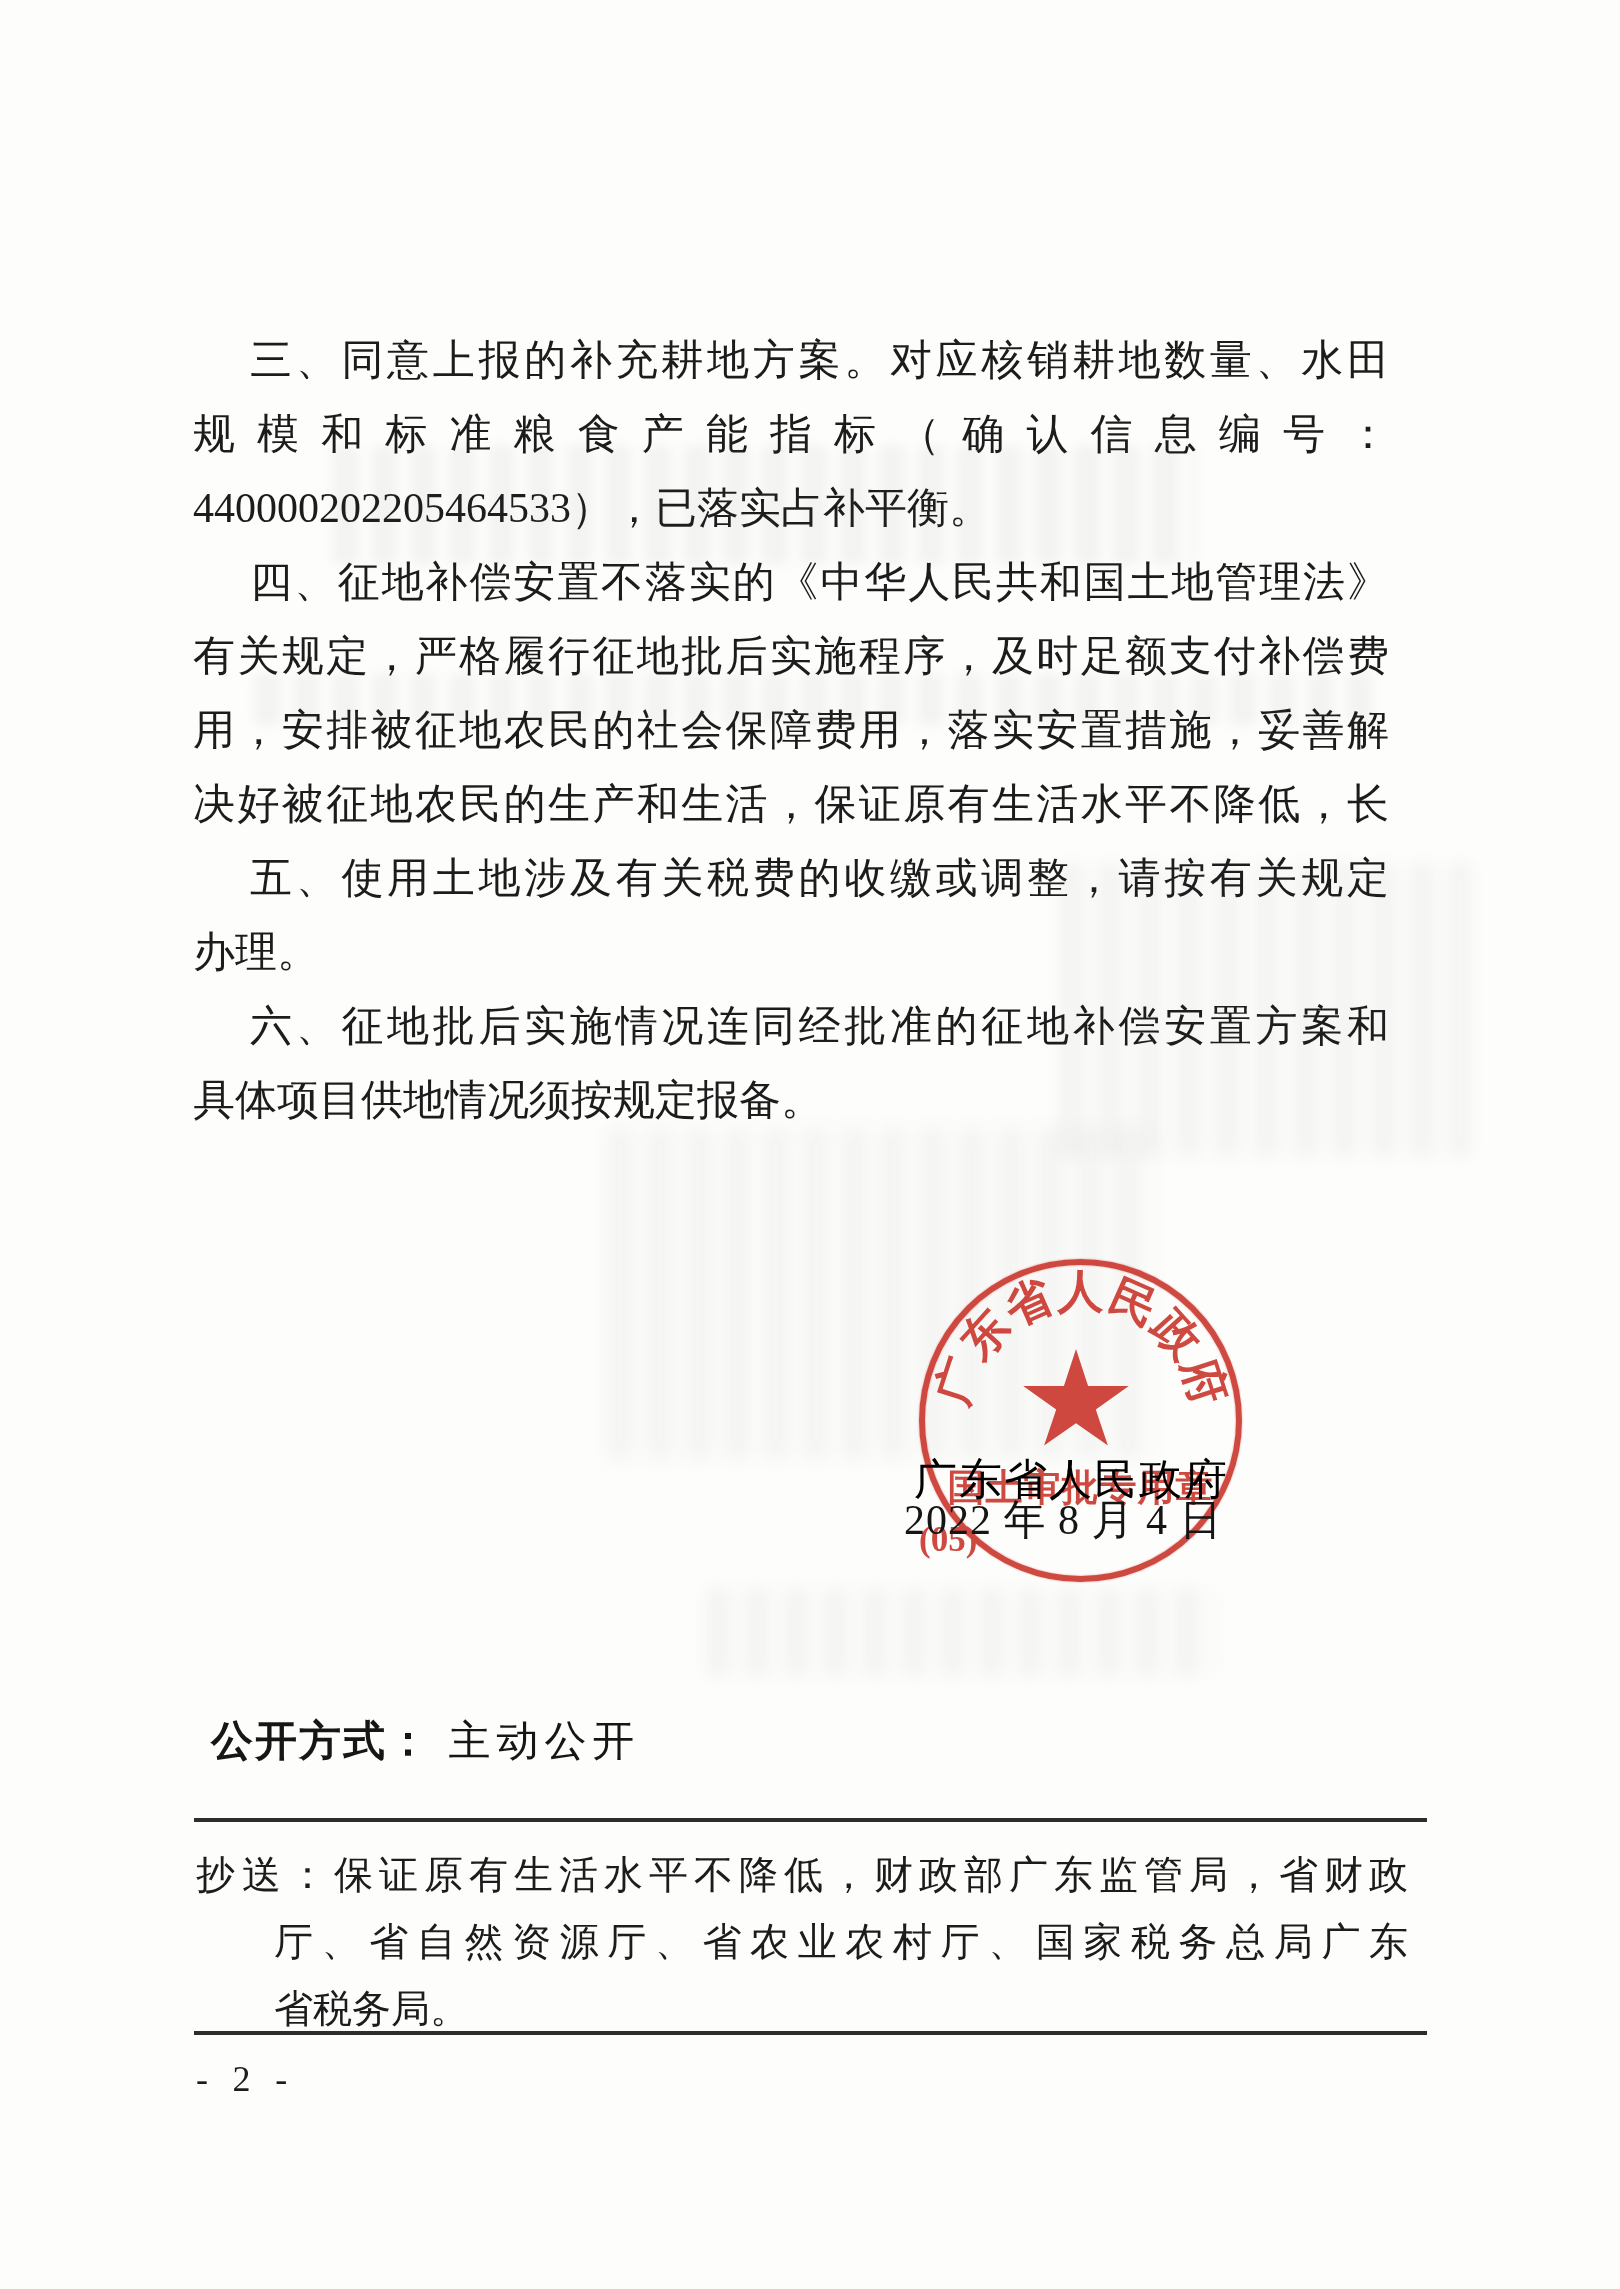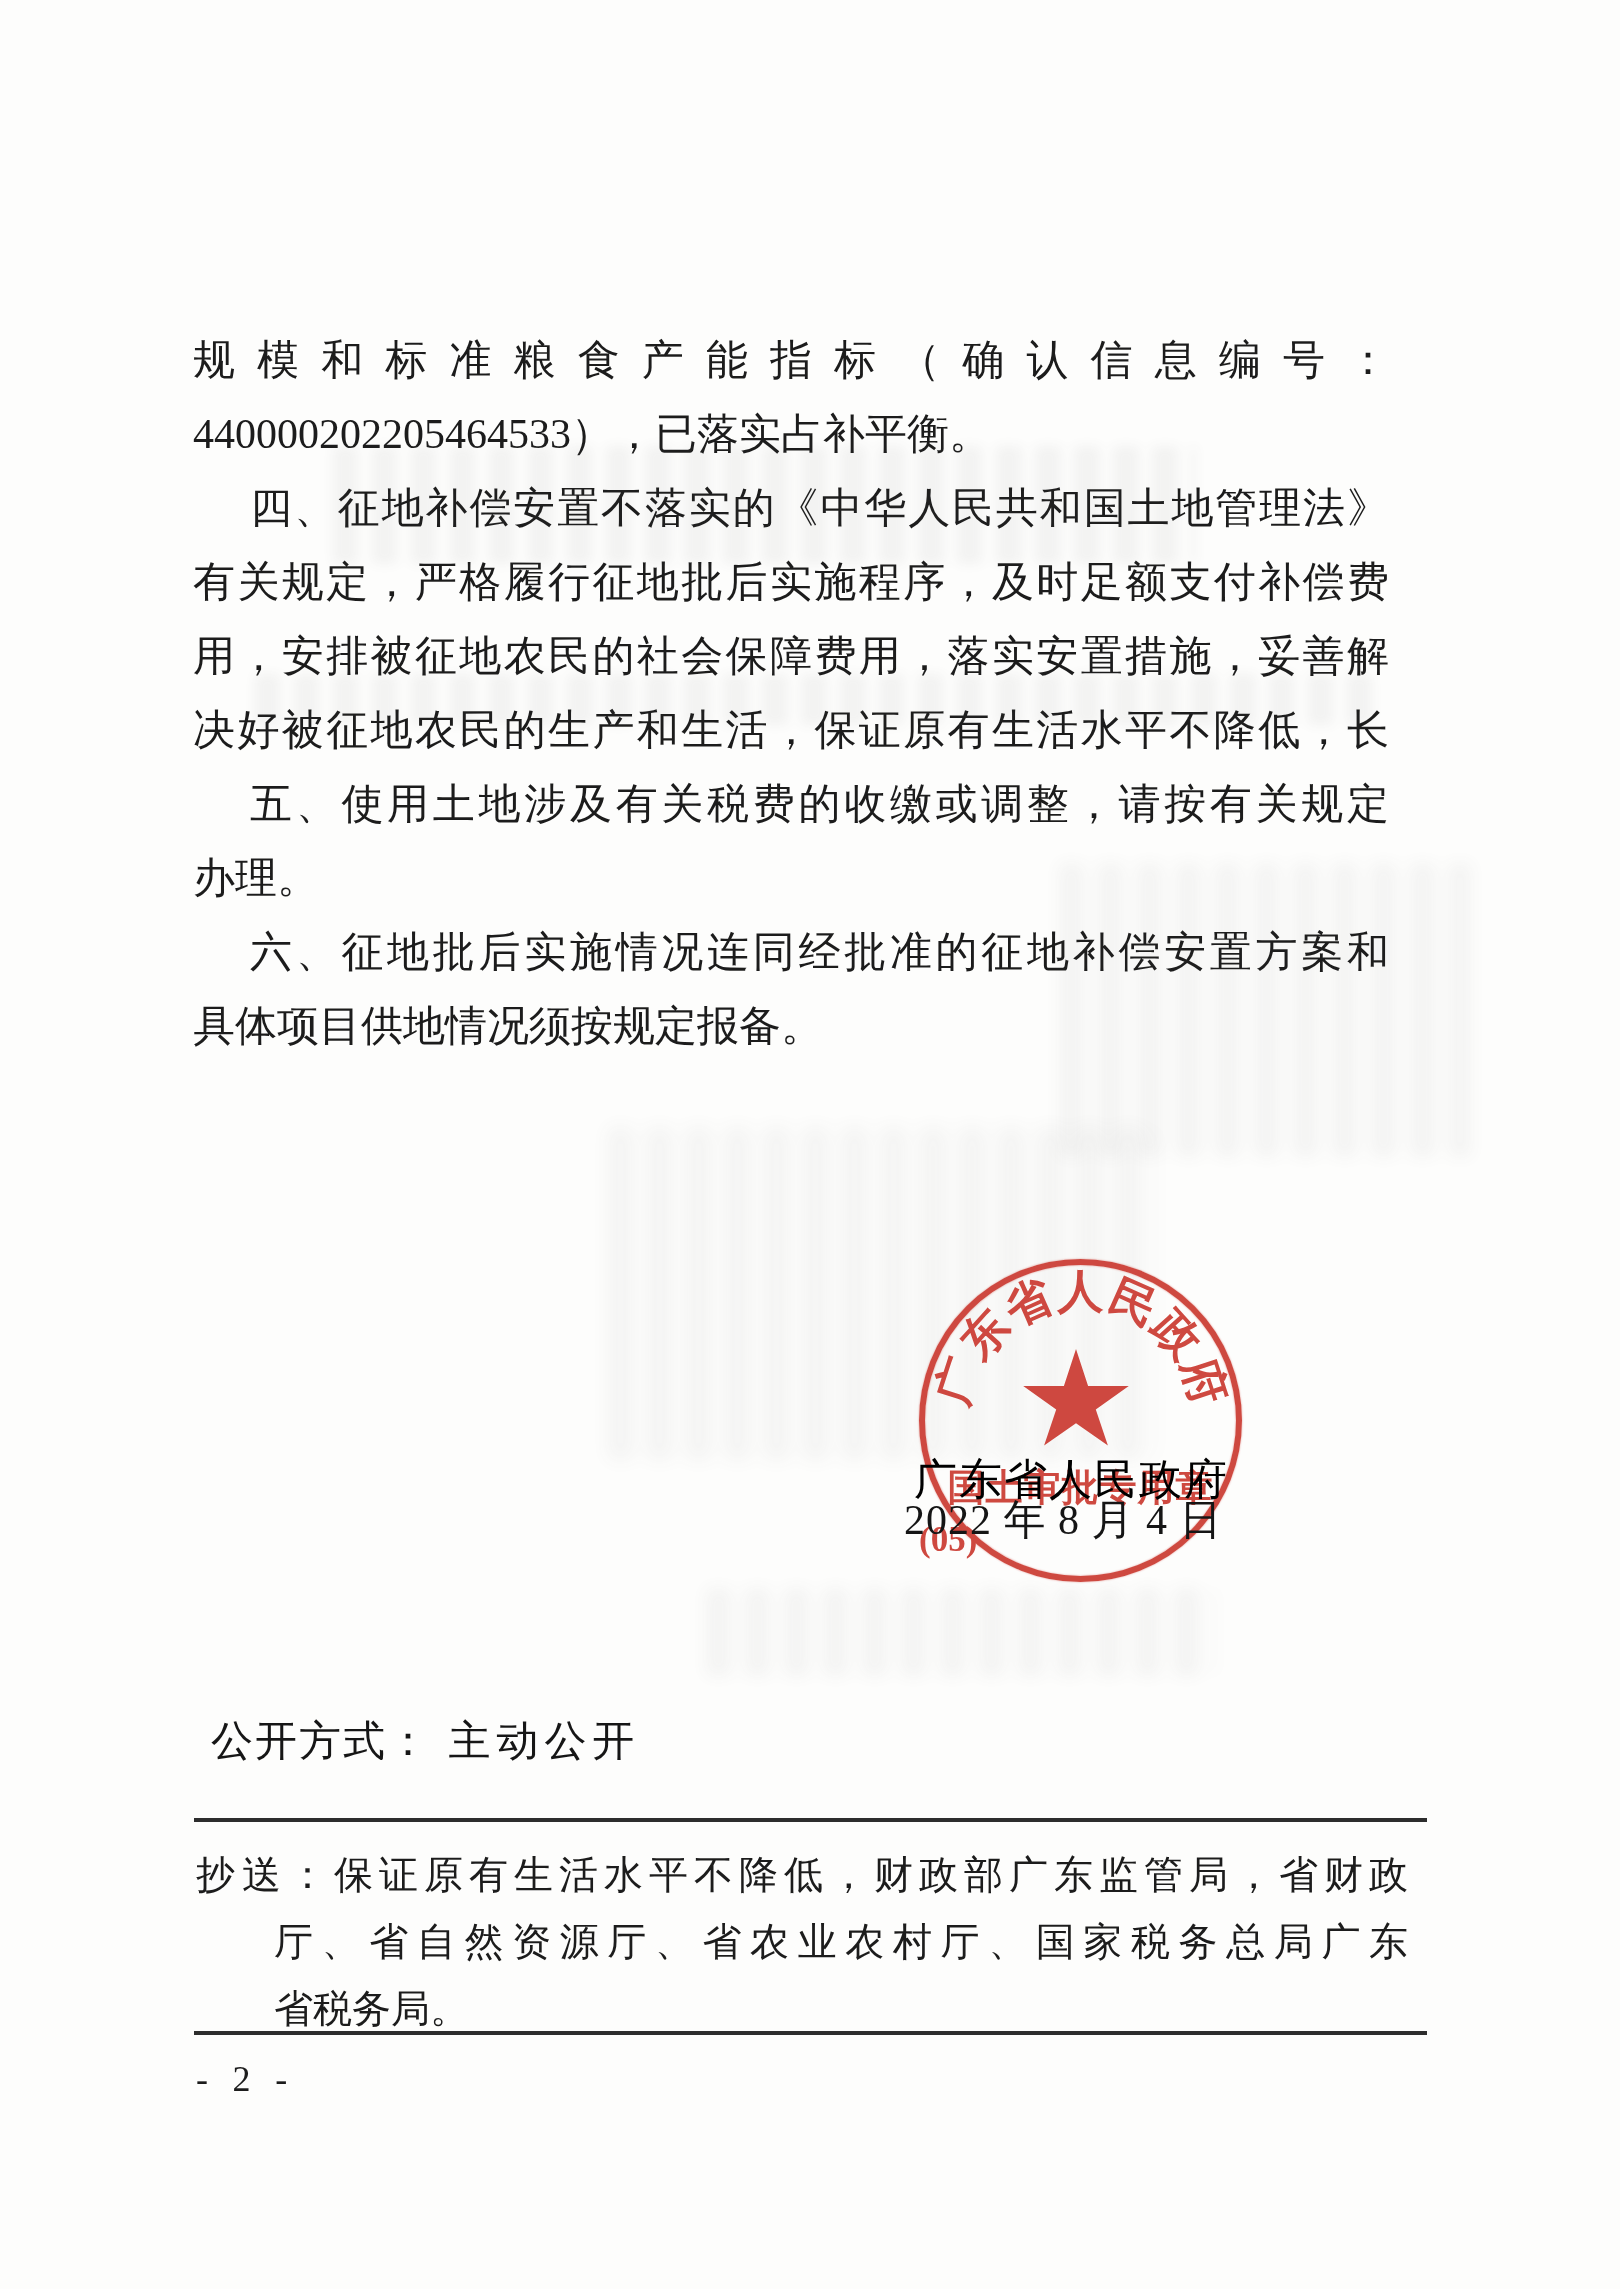--- a/index.html
+++ b/index.html
@@ -54,21 +54,21 @@
     position:absolute;left:0;top:204px;width:100%;
     text-align:center;font-size:37px;font-weight:700;
     letter-spacing:1px;color:#cb3a31;white-space:nowrap;
   }
   .seal-code{
     position:absolute;left:0;top:261px;width:100%;
     text-align:left;font-size:35px;font-weight:700;color:#cb3a31;
   }
   
   .disclosure{position:absolute;left:211px;top:1713px;font-size:42px;color:#161616;}
-  .disc-label{font-family:"Liberation Sans","DejaVu Sans",sans-serif;font-weight:400;letter-spacing:2px;}
+  .disc-label{font-family:"Liberation Sans","DejaVu Sans",sans-serif;font-weight:700;letter-spacing:2px;}
   .disc-value{margin-left:17.6px;letter-spacing:5.9px;}
   
   .rule{position:absolute;left:194px;width:1233px;height:3.9px;background:#2d2d2d;}
   .rule-top{top:1818px;}
   .rule-bottom{top:2031px;}
   .cc{
     position:absolute;left:196px;top:1841px;width:1212px;
     font-size:39px;line-height:67px;color:#1c1c1c;
   }
   .cc-line{height:67px;}
@@ -93,20 +93,21 @@
 
 <div class="page">
 
   <div class="ghost g1"></div>
   <div class="ghost g2"></div>
   <div class="ghost g3"></div>
   <div class="ghost g4"></div>
   <div class="ghost g5"></div>
 
   <div class="body-text">
+    <div class="line indent justify">三、同意上报的补充耕地方案。对应核销耕地数量、水田</div>
     <div class="line justify">规模和标准粮食产能指标（确认信息编号：</div>
     <div class="line">440000202205464533），已落实占补平衡。</div>
     <div class="line indent justify">四、征地补偿安置不落实的《中华人民共和国土地管理法》</div>
     <div class="line justify">有关规定，严格履行征地批后实施程序，及时足额支付补偿费</div>
     <div class="line justify">用，安排被征地农民的社会保障费用，落实安置措施，妥善解</div>
     <div class="line justify">决好被征地农民的生产和生活，保证原有生活水平不降低，长</div>
     <div class="line indent justify">五、使用土地涉及有关税费的收缴或调整，请按有关规定</div>
     <div class="line">办理。</div>
     <div class="line indent justify">六、征地批后实施情况连同经批准的征地补偿安置方案和</div>
     <div class="line">具体项目供地情况须按规定报备。</div>

